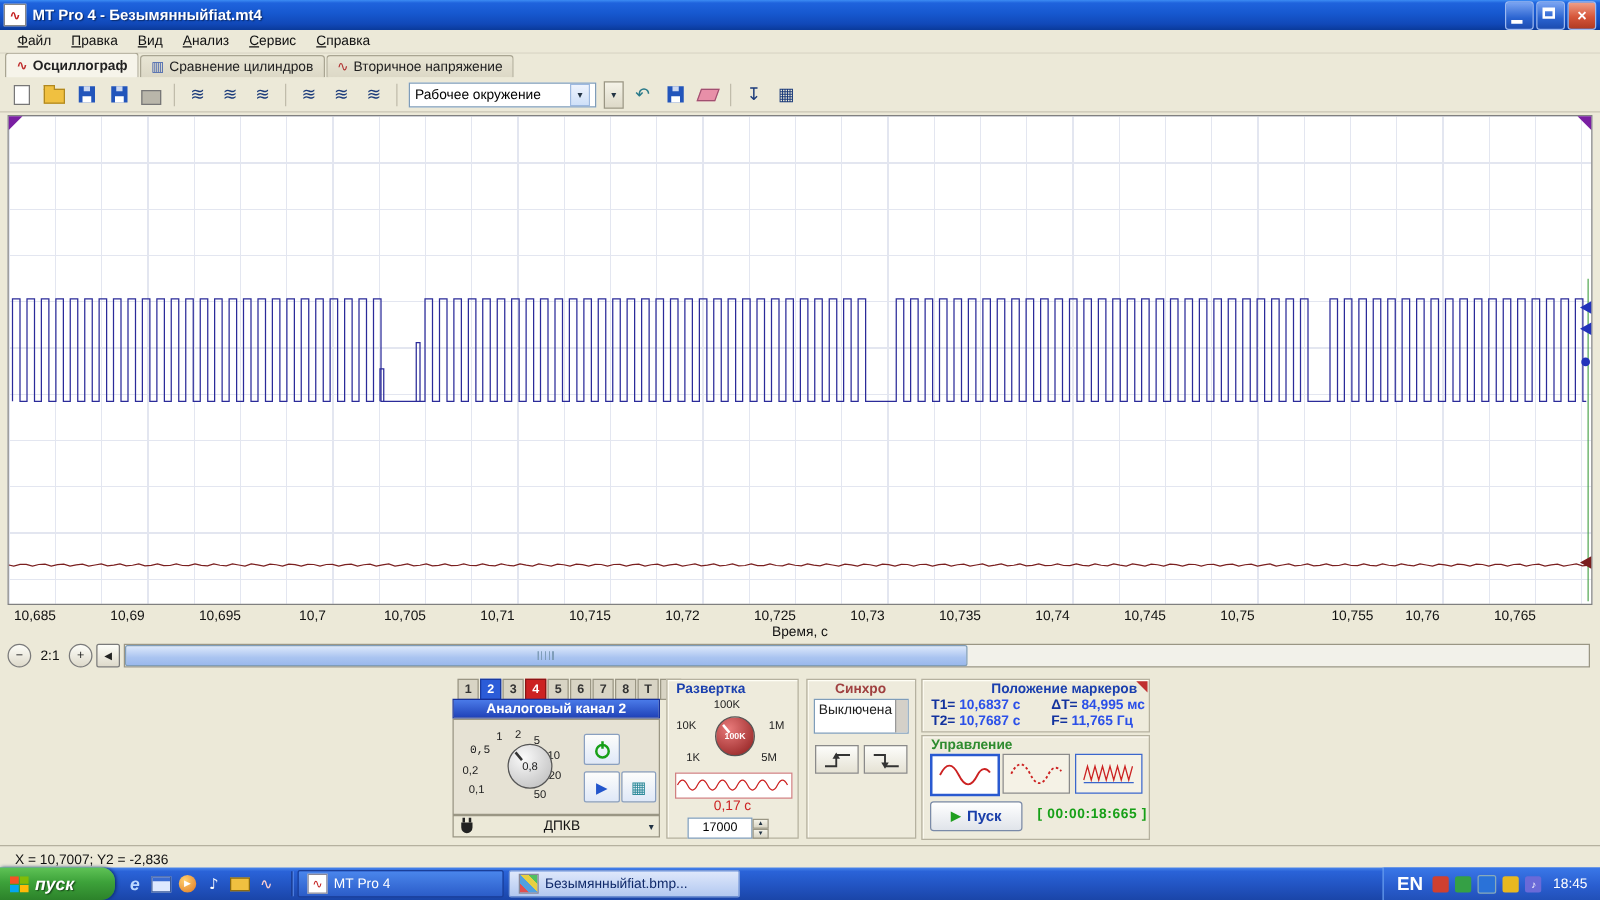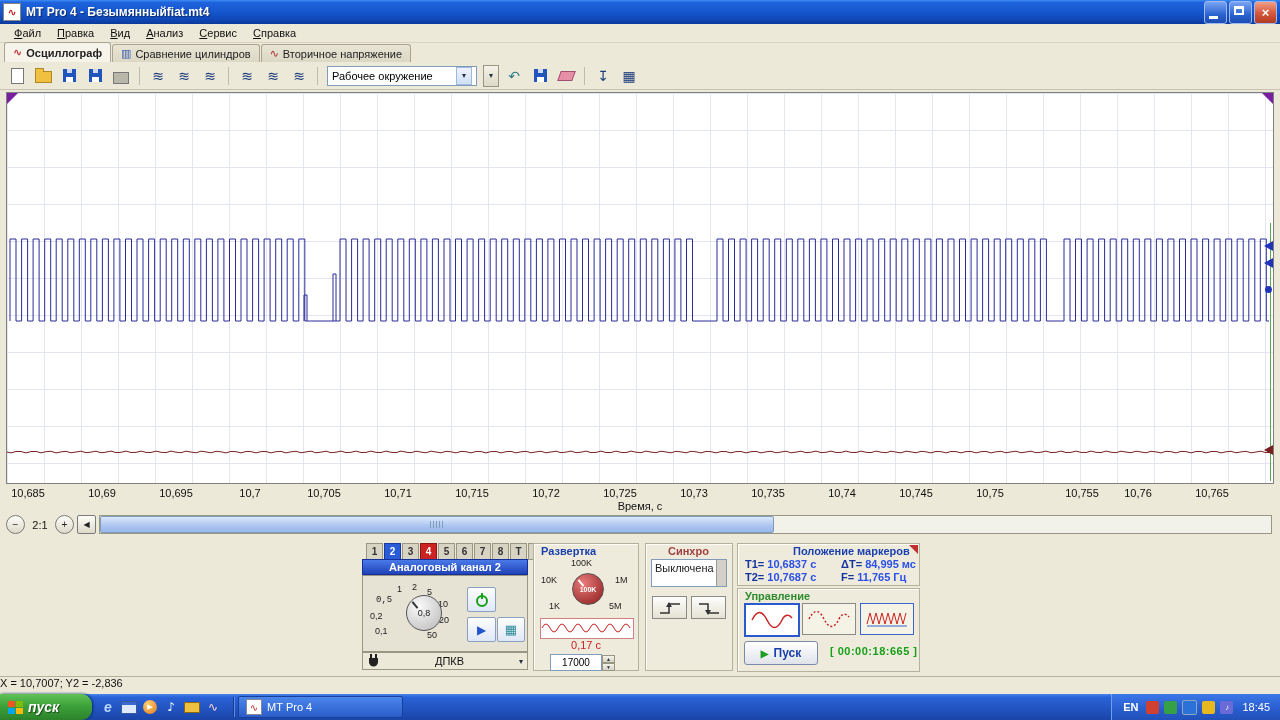--- a/index.html
+++ b/index.html
@@ -155,21 +155,21 @@
   .wbt.alt{border-color:#3a66cc;}
   .wb1{left:6px;} .wb2{left:64px;} .wb3{left:122px;}
   .startbtn{position:absolute;left:6px;top:52px;width:72px;height:22px;border:1px solid #7a8aa8;border-radius:3px;
     background:linear-gradient(#ffffff,#e0e4ea);display:flex;align-items:center;justify-content:center;gap:5px;
     font-weight:bold;font-size:12px;color:#1a3faa;}
   .startbtn .tri{color:#1f9f1f;font-size:10px;}
   .timer{position:absolute;left:92px;top:56px;color:#17a017;font-weight:bold;font-size:11px;letter-spacing:.5px;}
 
   
   .statusbar{position:absolute;left:0;top:676px;width:1280px;height:18px;background:#ece9d8;border-top:1px solid #b5b19f;
-    display:flex;align-items:flex-start;padding-left:0;box-sizing:border-box;color:#111;}
+    display:flex;align-items:flex-end;padding-left:12px;box-sizing:border-box;color:#111;}
 
   
   .taskbar{position:absolute;left:0;top:694px;width:1280px;height:26px;
     background:linear-gradient(180deg,#4a86ec 0%,#2a63d8 12%,#2254c2 55%,#1a45a8 100%);display:flex;align-items:center;}
   .xpstart{width:92px;height:26px;border-radius:0 11px 11px 0;display:flex;align-items:center;gap:5px;padding-left:8px;box-sizing:border-box;
     background:linear-gradient(180deg,#5fc356 0%,#3da23a 45%,#2c822a 100%);box-shadow:1px 0 3px #0a2a6a;
     color:#fff;font-weight:bold;font-style:italic;font-size:14px;text-shadow:1px 1px 1px #1a4a1a;}
   .ql{display:flex;align-items:center;gap:5px;padding:0 8px;}
   .qlic{width:16px;height:16px;display:flex;align-items:center;justify-content:center;}
   .qe{color:#bcd8ff;font-weight:bold;font-style:italic;font-size:14px;}
@@ -181,21 +181,21 @@
   .qwave{color:#ffd0d0;font-family:"DejaVu Sans",sans-serif;font-size:12px;}
   .tdiv{width:1px;height:20px;background:#1a3a8a;box-shadow:1px 0 0 #5a8aea;margin:0 4px;}
   .tk{height:22px;margin-top:0;border-radius:2px;display:flex;align-items:center;gap:5px;padding:0 7px;font-size:11px;box-sizing:border-box;}
   .tk1{width:165px;background:linear-gradient(#4a86ec,#2b5cc8);border:1px solid #1a3f9a;color:#fff;margin-right:4px;}
   .tk2{width:185px;background:linear-gradient(#dfe8fb,#b2c8f0);border:1px solid #7a9ad8;color:#102a6a;}
   .tkic{width:14px;height:14px;background:#fff;border:1px solid #889;display:flex;align-items:center;justify-content:center;
     font-size:10px;color:#c42222;font-family:"DejaVu Sans",sans-serif;}
   .tkic2{background:linear-gradient(45deg,#e05050 25%,#50a0e0 25%,#50a0e0 50%,#e8d040 50%,#e8d040 75%,#50c060 75%);}
   .tray{margin-left:auto;height:26px;display:flex;align-items:center;gap:5px;padding:0 10px 0 8px;
     background:linear-gradient(180deg,#3a78e8 0%,#2a5ed0 55%,#2150b8 100%);border-left:1px solid #6aa0f0;}
-  .lang{color:#fff;font-weight:bold;font-size:11px;padding:1px 3px;}
+  .lang{color:#fff;font-weight:bold;font-size:15px;padding:1px 3px;}
   .tic{width:13px;height:13px;border-radius:2px;display:flex;align-items:center;justify-content:center;font-size:8px;color:#fff;}
   .clock{color:#fff;font-size:11px;margin-left:4px;}
 </style>
 </head>
 <body>
 
 <div id="screen">
 
   <div class="titlebar">
     <span class="tb-icon">∿</span>
@@ -501,20 +501,24 @@
         </span>
       <span class="qlic">
           <span class="qwave">∿</span>
         </span>
     </span>
     <span class="tdiv"></span>
     <span class="tk tk1">
       <span class="tkic">∿</span>
       <span>МТ Pro 4</span>
     </span>
+    <span class="tk tk2">
+      <span class="tkic tkic2"></span>
+      <span>Безымянныйfiat.bmp...</span>
+    </span>
     <span class="tray">
       <span class="lang">EN</span>
       <span class="tic" style="background:#d04030;"></span>
       <span class="tic" style="background:#35a045;"></span>
       <span class="tic" style="background:#2a72d8;border:1px solid #8ab;"></span>
       <span class="tic" style="background:#e8b820;color:#333;"></span>
       <span class="tic" style="background:#6a6ad8;">♪</span>
       <span class="clock">18:45</span>
     </span>
   </div>

